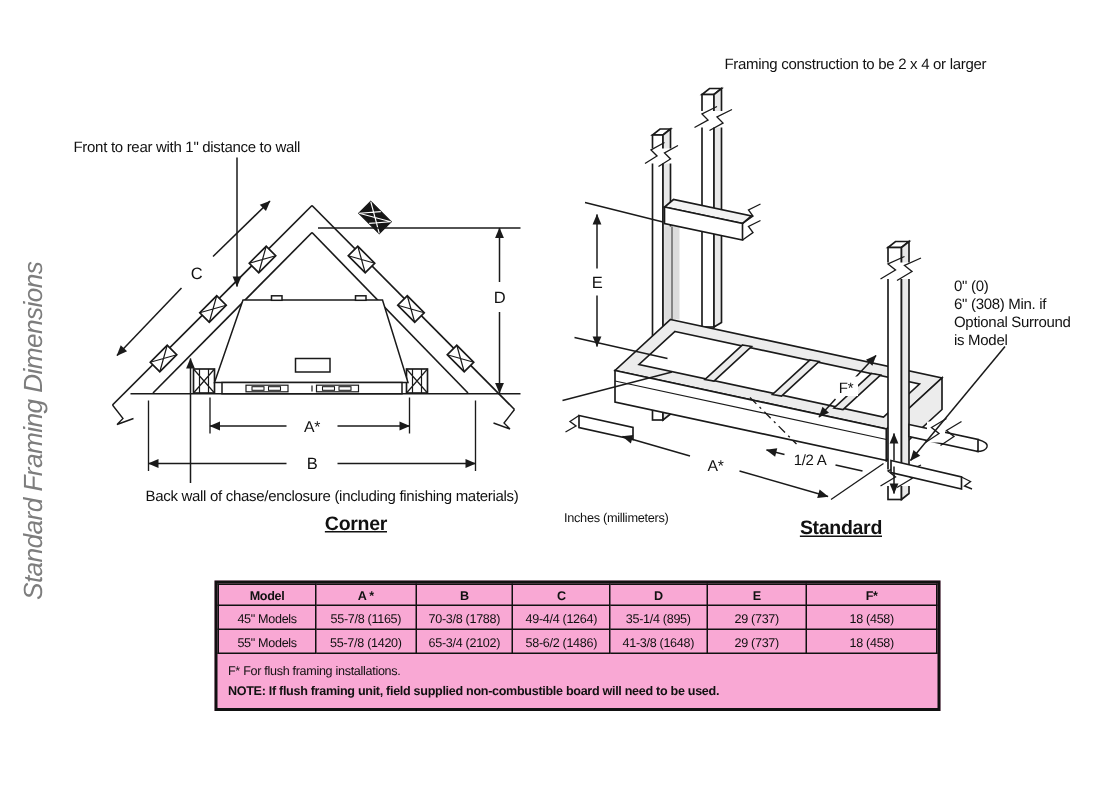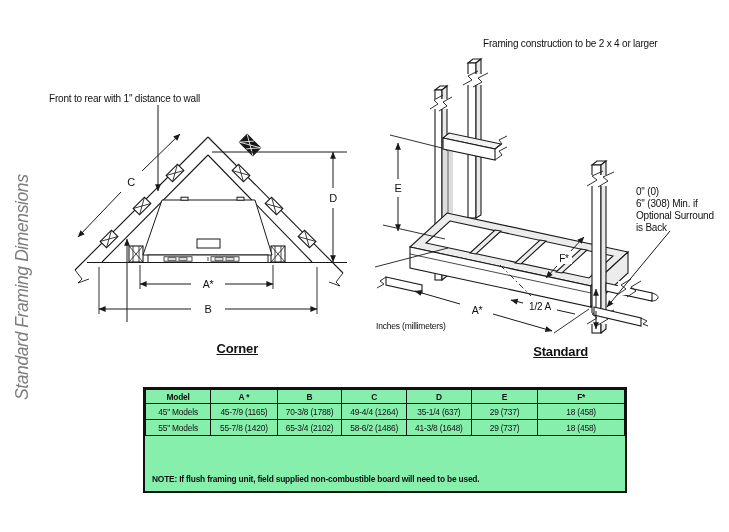--- a/index.html
+++ b/index.html
@@ -7,36 +7,36 @@
         font-family:"Liberation Sans",sans-serif;color:#111;letter-spacing:-0.2px;}
   .abs{position:absolute;}
   .lbl{font-size:10px;white-space:nowrap;}
   .small-lbl{font-size:8.5px;white-space:nowrap;}
   .diagram-title{font-size:13px;font-weight:bold;text-align:right;width:100px;text-decoration:underline;}
   #sidebar-title{left:12px;top:400px;transform:rotate(-90deg);transform-origin:0 0;
     white-space:nowrap;font-style:italic;font-size:17.5px;color:#7d7d7d;letter-spacing:-0.4px;}
   .note-line{font-size:10px;line-height:12px;white-space:nowrap;}
   svg text{font-family:"Liberation Sans",sans-serif;fill:#111;stroke:none;}
   
-  #spec-wrap{left:143px;top:387px;width:480px;border:2px solid #111;background:#86efac;}
+  #spec-wrap{left:143px;top:387px;width:480px;border:2px solid #111;background:#f9a8d4;}
   #spec-table{width:100%;border-collapse:collapse;table-layout:fixed;}
   #spec-table th,#spec-table td{border:1px solid #111;text-align:center;padding:0;
     font-size:8.4px;white-space:nowrap;overflow:hidden;}
   #spec-table th{height:13px;font-weight:bold;}
   #spec-table td{height:15px;font-weight:normal;}
   #spec-table col:nth-child(1){width:13.6%;}
   #spec-table col:nth-child(2){width:13.9%;}
   #spec-table col:nth-child(3){width:13.5%;}
   #spec-table col:nth-child(4){width:13.5%;}
   #spec-table col:nth-child(5){width:13.5%;}
   #spec-table col:nth-child(6){width:13.9%;}
   #spec-table col:nth-child(7){width:18.1%;}
   #table-notes{padding:5px 4px 5px 7px;}
   #table-notes .tnote{font-size:8.4px;line-height:13px;white-space:nowrap;}
-  #table-notes .tnote.bold{font-weight:bold;margin-top:32px;}
+  #table-notes .tnote.bold{font-weight:bold;}
 </style>
 </head>
 <body>
 
 <div id="page">
 
   <div id="sidebar-title" class="abs">Standard Framing Dimensions</div>
 
   <div class="abs lbl" style="left:49px;top:93px">Front to rear with 1" distance to wall</div>
 
@@ -128,20 +128,21 @@
       <path d="M180,206 H272" marker-end="url(#ae)"></path>
       <path d="M82,219 V136" marker-end="url(#ae)"></path>
     </g>
 
     <text x="86" y="83" text-anchor="middle" font-size="11">C</text>
     <text x="288" y="99" text-anchor="middle" font-size="11">D</text>
     <text x="163" y="184.8" text-anchor="middle" font-size="10.5">A*</text>
     <text x="163" y="209.8" text-anchor="middle" font-size="11">B</text>
   </svg>
 
+  <div class="abs lbl" style="left:97px;top:326px">Back wall of chase/enclosure (including finishing materials)</div>
   <div class="abs diagram-title" style="left:158px;top:341px">Corner</div>
 
   <div class="abs lbl" style="left:483px;top:38px">Framing construction to be 2 x 4 or larger</div>
 
   <svg class="abs" style="left:370px;top:55px" width="310" height="310" viewBox="0 0 310 310">
 
     <g stroke="#1a1a1a" stroke-width="1.1" fill="none">
 
       <polygon points="65,35 72,35 77,31 70,31" fill="#fff"></polygon>
       <rect x="65" y="35" width="7" height="190" fill="#fff"></rect>
@@ -211,24 +212,24 @@
     <text x="28" y="137" text-anchor="middle" font-size="11">E</text>
     <text x="194" y="207" text-anchor="middle" font-size="10">F*</text>
     <text x="170" y="255" text-anchor="middle" font-size="10">1/2 A</text>
     <text x="107" y="259" text-anchor="middle" font-size="10.5">A*</text>
   </svg>
 
   <div class="abs" style="left:636px;top:186px">
     <div class="note-line">0" (0)</div>
     <div class="note-line">6" (308) Min. if</div>
     <div class="note-line">Optional Surround</div>
-    <div class="note-line">is Back</div>
+    <div class="note-line">is Model</div>
   </div>
 
-  <div class="abs small-lbl" style="left:376px;top:321px">Inches (millimeters)</div>
+  <div class="abs small-lbl" style="left:376px;top:340px">Inches (millimeters)</div>
   <div class="abs diagram-title" style="left:488px;top:344px">Standard</div>
 
   <div id="spec-wrap" class="abs">
     <table id="spec-table">
       <colgroup>
           <col>
           <col>
           <col>
           <col>
           <col>
@@ -242,36 +243,37 @@
           <th>B</th>
           <th>C</th>
           <th>D</th>
           <th>E</th>
           <th>F*</th>
         </tr>
       </thead>
       <tbody>
         <tr>
           <td>45" Models</td>
-          <td>45-7/9 (1165)</td>
+          <td>55-7/8 (1165)</td>
           <td>70-3/8 (1788)</td>
           <td>49-4/4 (1264)</td>
-          <td>35-1/4 (637)</td>
+          <td>35-1/4 (895)</td>
           <td>29 (737)</td>
           <td>18 (458)</td>
         </tr>
         <tr>
           <td>55" Models</td>
           <td>55-7/8 (1420)</td>
           <td>65-3/4 (2102)</td>
           <td>58-6/2 (1486)</td>
           <td>41-3/8 (1648)</td>
           <td>29 (737)</td>
           <td>18 (458)</td>
         </tr>
       </tbody>
     </table>
     <div id="table-notes">
+      <div class="tnote">F* For flush framing installations.</div>
       <div class="tnote bold">NOTE: If flush framing unit, field supplied non-combustible board will need to be used.</div>
     </div>
   </div>
 
 </div>
 
 </body></html>

